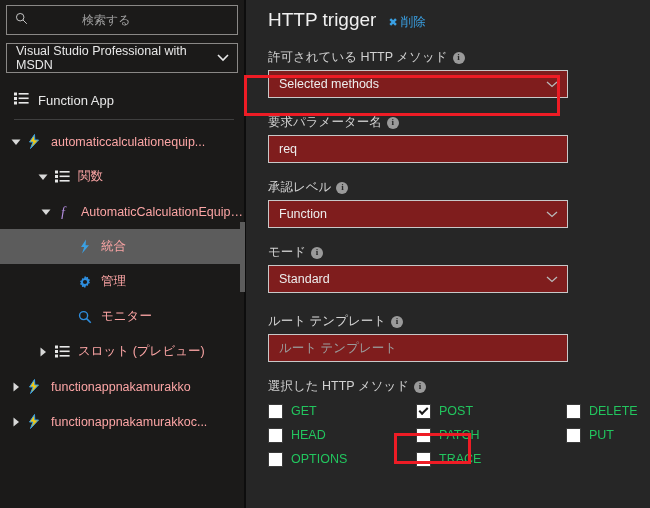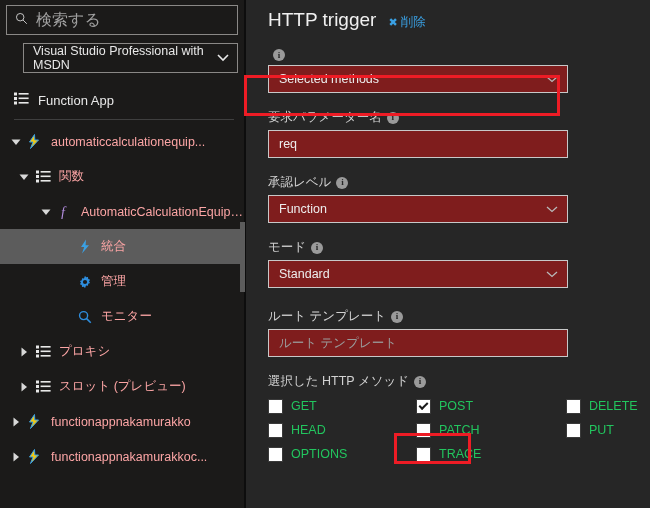--- a/index.html
+++ b/index.html
@@ -23,27 +23,28 @@
     margin: 5px 6px 0 6px;
     height: 30px;
     border: 1px solid #8a8886;
     display: flex; align-items: center;
     padding: 0 8px;
     background: #1b1a19;
   }
   .sb-search .mag { margin-right: 8px; flex: 0 0 auto; }
   .sb-search input {
     background: transparent; border: none; outline: none;
-    color: #f9a8d4; font-size: 16px; width: 100%;
+    color: #f9a8d4; font-size: 12px; width: 100%;
     font-family: "Liberation Sans", "DejaVu Sans", sans-serif;
+    margin-left: 46px;
   }
   .sb-search input::placeholder { color: #a0a0a0; }
 
   .sb-sub {
-    margin: 8px 6px 0 23px;
+    margin: 8px 6px 0 6px;
     height: 30px;
     border: 1px solid #8a8886;
     display: flex; align-items: center; justify-content: space-between;
     padding: 0 8px 0 9px;
     color: #e8e8e8; font-size: 12.5px;
     background: #1b1a19;
     cursor: pointer;
   }
   .sb-sub .chev { color: #e8e8e8; font-size: 11px; }
 
@@ -75,21 +76,21 @@
     width: 16px; flex: 0 0 16px;
     display: flex; align-items: center; justify-content: center;
     color: #d8d8d8; font-size: 9px;
   }
   .tree-row .ico {
     width: 22px; flex: 0 0 22px;
     display: flex; align-items: center; justify-content: center;
   }
   .tree-row .lbl { margin-left: 5px; overflow: hidden; text-overflow: ellipsis; }
   .ind0 { padding-left: 8px; }
-  .ind1 { padding-left: 16px; }
+  .ind1 { padding-left: 35px; }
   .ind2 { padding-left: 38px; }
   .ind3 { padding-left: 58px; }
 
   .sb-scroll {
     position: absolute; left: 240px; width: 5px;
     background: #5c5c5c;
     top: 222px; height: 70px;
   }
 
   
@@ -302,38 +303,20 @@
           <span class="ico">
             <svg width="15" height="13" viewBox="0 0 15 13">
               <rect x="0" y="0.5" width="3" height="3" fill="#e8e8e8"></rect>
               <rect x="0" y="5" width="3" height="3" fill="#e8e8e8"></rect>
               <rect x="0" y="9.5" width="3" height="3" fill="#e8e8e8"></rect>
               <rect x="4.6" y="1" width="10" height="1.6" fill="#e8e8e8"></rect>
               <rect x="4.6" y="5.5" width="10" height="1.6" fill="#e8e8e8"></rect>
               <rect x="4.6" y="10" width="10" height="1.6" fill="#e8e8e8"></rect>
             </svg>
           </span>
-          <span class="lbl">プロキシ</span>
-        </div>
-        <div class="tree-row ind1">
-          <span class="tw">
-            <svg width="8" height="10" viewBox="0 0 8 10">
-              <polygon points="1.5,0.5 1.5,9.5 7,5" fill="#d8d8d8"></polygon>
-            </svg>
-          </span>
-          <span class="ico">
-            <svg width="15" height="13" viewBox="0 0 15 13">
-              <rect x="0" y="0.5" width="3" height="3" fill="#e8e8e8"></rect>
-              <rect x="0" y="5" width="3" height="3" fill="#e8e8e8"></rect>
-              <rect x="0" y="9.5" width="3" height="3" fill="#e8e8e8"></rect>
-              <rect x="4.6" y="1" width="10" height="1.6" fill="#e8e8e8"></rect>
-              <rect x="4.6" y="5.5" width="10" height="1.6" fill="#e8e8e8"></rect>
-              <rect x="4.6" y="10" width="10" height="1.6" fill="#e8e8e8"></rect>
-            </svg>
-          </span>
           <span class="lbl">スロット (プレビュー)</span>
         </div>
         <div class="tree-row ind0">
           <span class="tw">
             <svg width="8" height="10" viewBox="0 0 8 10">
               <polygon points="1.5,0.5 1.5,9.5 7,5" fill="#d8d8d8"></polygon>
             </svg>
           </span>
           <span class="ico">
             <svg width="16" height="15" viewBox="0 0 16 15">
@@ -365,20 +348,21 @@
     <div class="pg-title-row">
       <span class="pg-title">HTTP trigger</span>
       <span class="del-link">
         <span class="x">✖</span>
         <span>削除</span>
       </span>
     </div>
 
     <div class="field" style="margin-top:18px;">
       <div class="f-label">
+        <span>許可されている HTTP メソッド</span>
         <span class="info-i">i</span>
       </div>
       <div class="f-control">
         <span class="val">Selected methods</span>
         <span class="chev">
           <svg width="12" height="8" viewBox="0 0 12 8">
               <polyline points="1,2 6,6.5 11,2" fill="none" stroke="#b9b9b9" stroke-width="1.3"></polyline>
             </svg>
         </span>
       </div>

